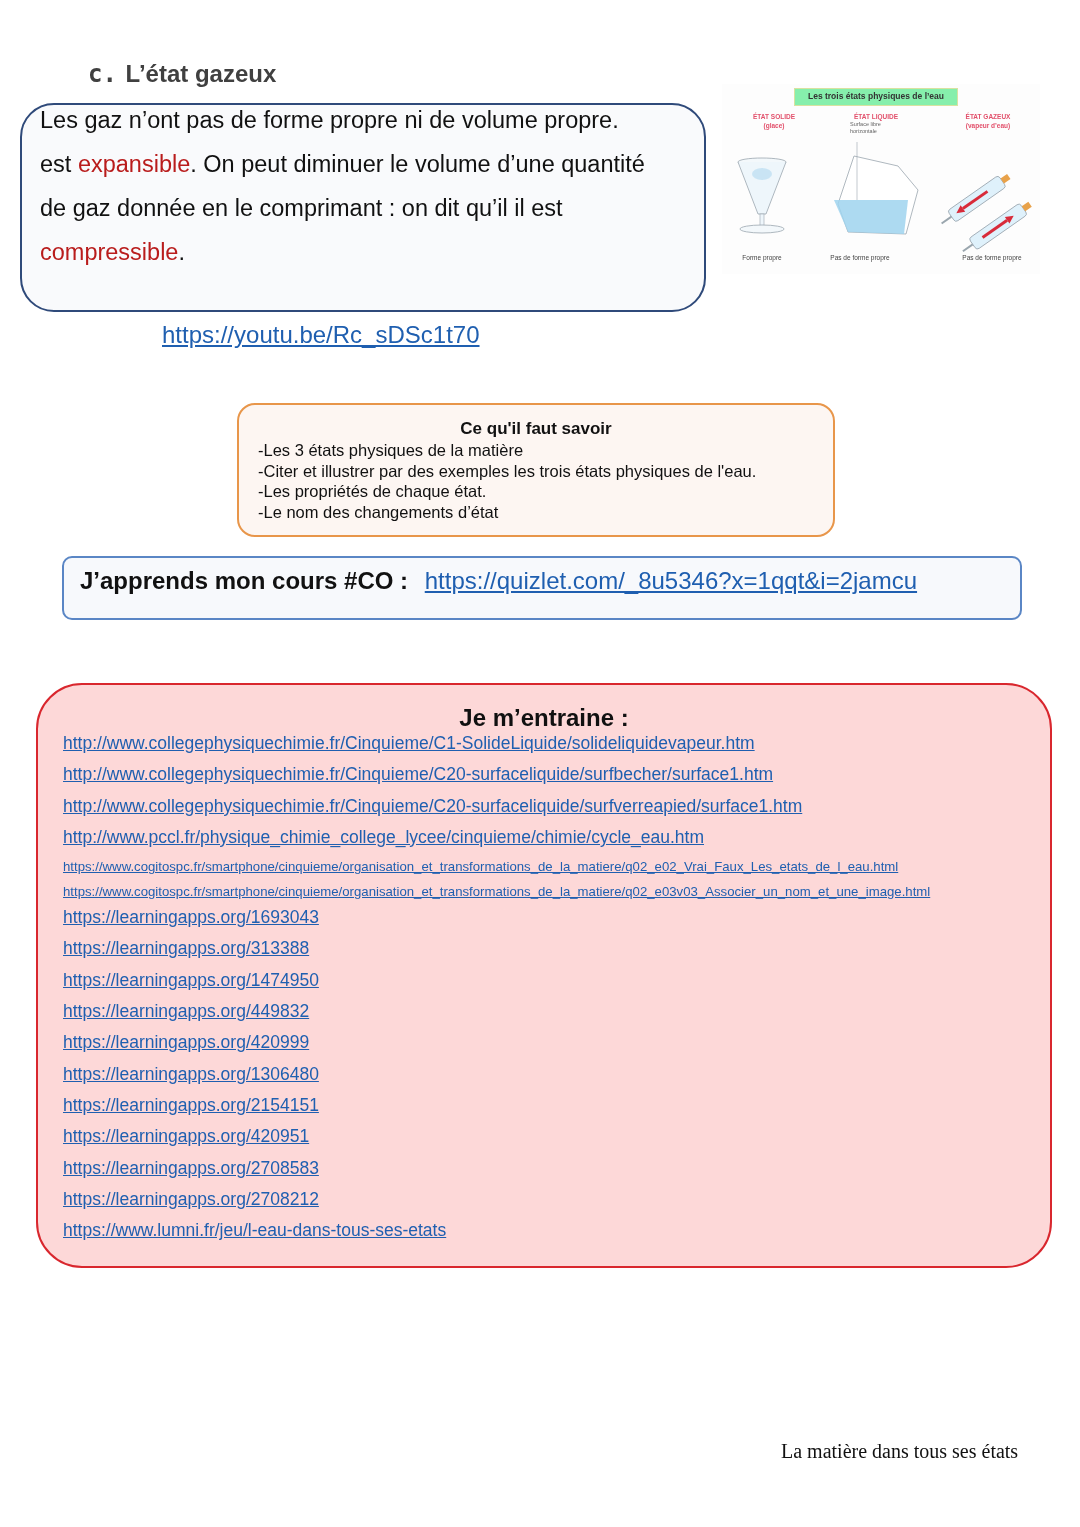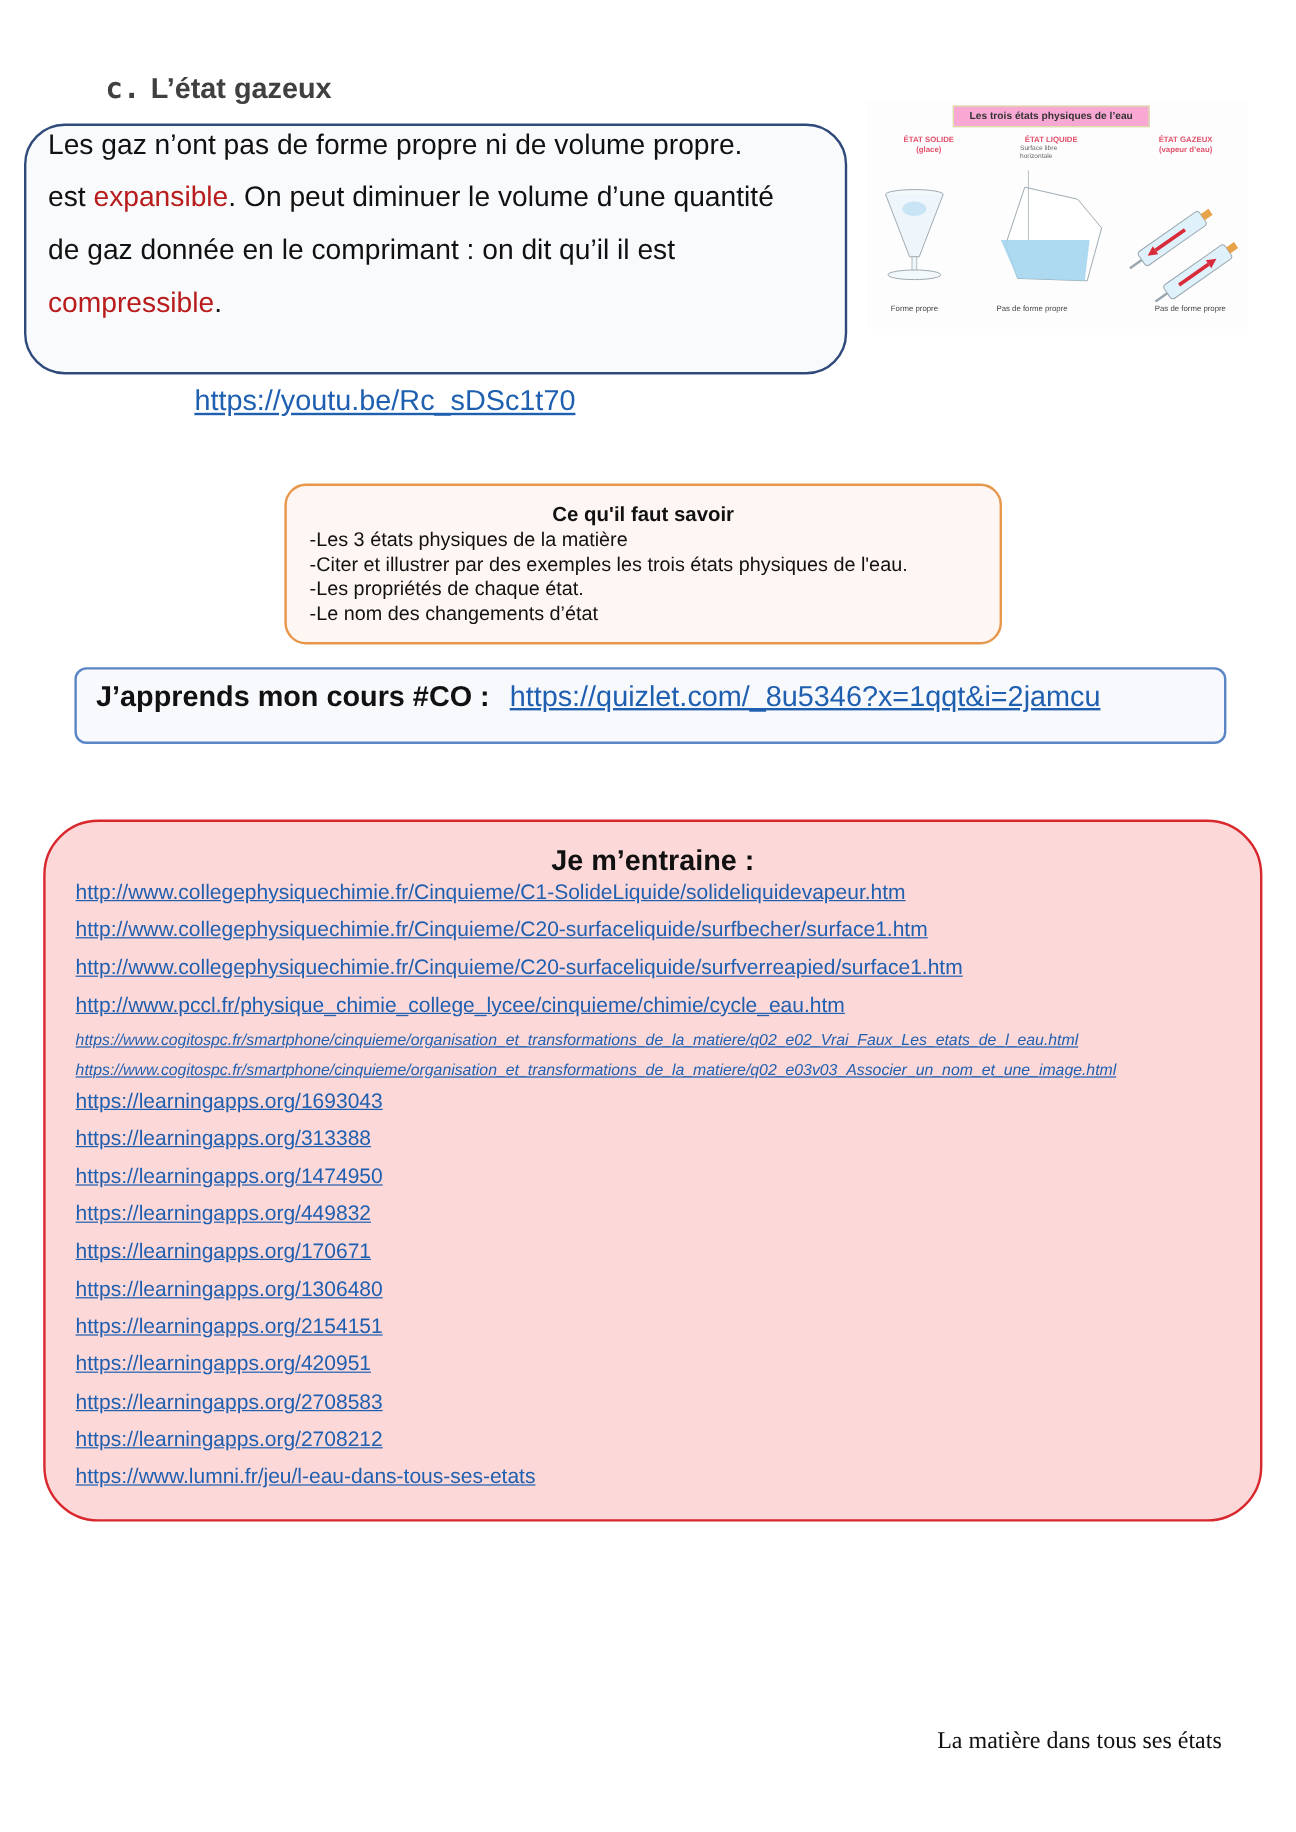--- a/index.html
+++ b/index.html
@@ -12,42 +12,42 @@
 
   .def-box { position: absolute; left: 20px; top: 103px; width: 686px; height: 209px;
     border: 2px solid #2f4a7a; border-radius: 34px; background: #f9fafc; }
   .def-text { position: absolute; left: 40px; top: 98px; width: 670px; font-size: 23.5px; line-height: 44px; color: #111; }
   .def-text .red { color: #b91c1c; }
 
   .video-link { position: absolute; left: 162px; top: 321px; font-size: 24px; }
 
   .figure { position: absolute; left: 722px; top: 84px; width: 318px; height: 190px; background: #fdfdfd; }
   .fig-title { position: absolute; left: 72px; top: 4px; width: 164px; height: 18px; border: 1.5px solid #d8e2a0;
-    background: #f9a8d4; font-size: 8.5px; font-weight: bold; color: #333; text-align: center; line-height: 15px; }
+    background: #86efac; font-size: 8.5px; font-weight: bold; color: #333; text-align: center; line-height: 15px; }
   .fig-col { position: absolute; top: 28px; width: 100px; text-align: center; }
   .fig-head { font-size: 6.5px; color: #e2506b; line-height: 9px; font-weight: bold; }
   .fig-sub { font-size: 5.5px; color: #666; line-height: 7px; text-align: left; }
   .fig-foot { position: absolute; top: 170px; width: 100px; text-align: center; font-size: 6.5px; color: #444; }
 
   .savoir-box { position: absolute; left: 237px; top: 403px; width: 598px; height: 134px;
     border: 2px solid #e8964a; border-radius: 18px; background: #fdf6f2; }
   .savoir-title { position: absolute; left: 237px; top: 419px; width: 598px; text-align: center; font-size: 17px; font-weight: bold; }
   .savoir-list { position: absolute; left: 258px; top: 440px; font-size: 16.5px; line-height: 20.5px; list-style: none; }
 
   .learn-box { position: absolute; left: 62px; top: 556px; width: 960px; height: 64px;
     border: 2px solid #5a86c5; border-radius: 10px; background: #f7f9fc; }
   .learn-text { position: absolute; left: 80px; top: 567px; font-size: 24px; font-weight: bold; white-space: nowrap; }
   .learn-text a { font-weight: normal; margin-left: 10px; }
 
   .train-box { position: absolute; left: 36px; top: 683px; width: 1016px; height: 585px;
     border: 2px solid #d9272e; border-radius: 46px; background: #fdd8d8; }
   .train-title { position: absolute; left: 36px; top: 704px; width: 1016px; text-align: center; font-size: 24px; font-weight: bold; }
   .train-links { position: absolute; left: 63px; top: 731px; list-style: none; }
   .train-links li { height: 31.3px; font-size: 17.5px; line-height: 25px; white-space: nowrap; }
-  .train-links li.small { height: 24.5px; font-size: 13.2px; line-height: 22px; font-style: italic; }
+  .train-links li.small { height: 24.5px; font-size: 13.2px; line-height: 22px; }
 
   .footer { position: absolute; left: 781px; top: 1440px; font-family: "Liberation Serif", serif; font-size: 20px; color: #111; }
 </style>
 </head>
 <body>
 
 <div class="section-title">
   <span class="marker">c.</span>
   <span>L’état gazeux</span>
 </div>
@@ -137,21 +137,21 @@
   <li><a href="#">http://www.collegephysiquechimie.fr/Cinquieme/C1-SolideLiquide/solideliquidevapeur.htm</a></li>
   <li><a href="#">http://www.collegephysiquechimie.fr/Cinquieme/C20-surfaceliquide/surfbecher/surface1.htm</a></li>
   <li><a href="#">http://www.collegephysiquechimie.fr/Cinquieme/C20-surfaceliquide/surfverreapied/surface1.htm</a></li>
   <li><a href="#">http://www.pccl.fr/physique_chimie_college_lycee/cinquieme/chimie/cycle_eau.htm</a></li>
   <li class="small"><a href="#">https://www.cogitospc.fr/smartphone/cinquieme/organisation_et_transformations_de_la_matiere/q02_e02_Vrai_Faux_Les_etats_de_l_eau.html</a></li>
   <li class="small"><a href="#">https://www.cogitospc.fr/smartphone/cinquieme/organisation_et_transformations_de_la_matiere/q02_e03v03_Associer_un_nom_et_une_image.html</a></li>
   <li><a href="#">https://learningapps.org/1693043</a></li>
   <li><a href="#">https://learningapps.org/313388</a></li>
   <li><a href="#">https://learningapps.org/1474950</a></li>
   <li><a href="#">https://learningapps.org/449832</a></li>
-  <li><a href="#">https://learningapps.org/170671</a></li>
+  <li><a href="#">https://learningapps.org/420999</a></li>
   <li><a href="#">https://learningapps.org/1306480</a></li>
   <li><a href="#">https://learningapps.org/2154151</a></li>
   <li><a href="#">https://learningapps.org/420951</a></li>
   <li><a href="#">https://learningapps.org/2708583</a></li>
   <li><a href="#">https://learningapps.org/2708212</a></li>
   <li><a href="#">https://www.lumni.fr/jeu/l-eau-dans-tous-ses-etats</a></li>
 </ul>
 
 <div class="footer">La matière dans tous ses états</div>
 

